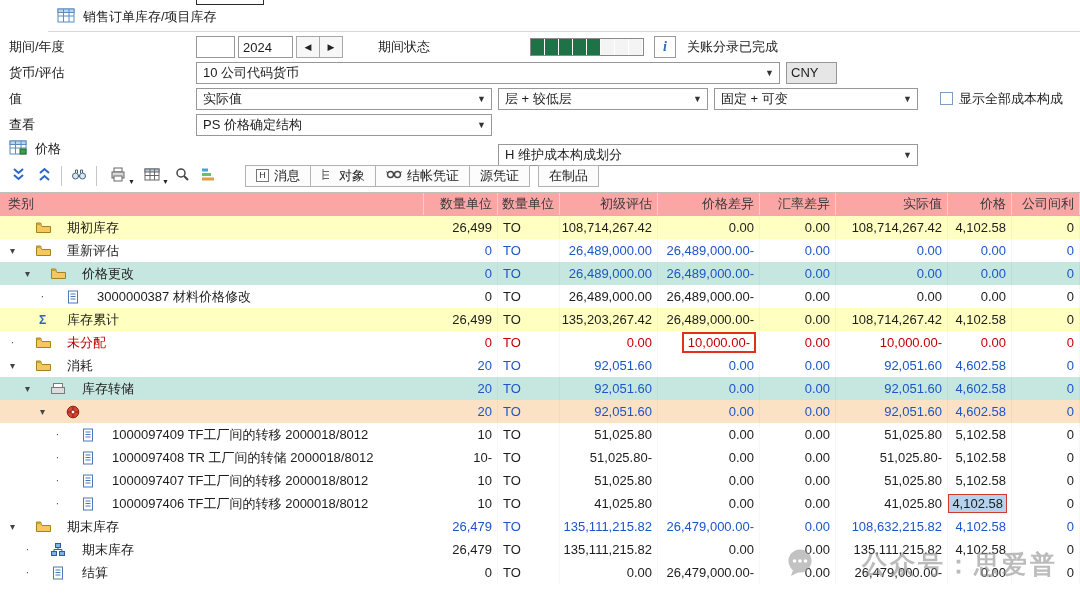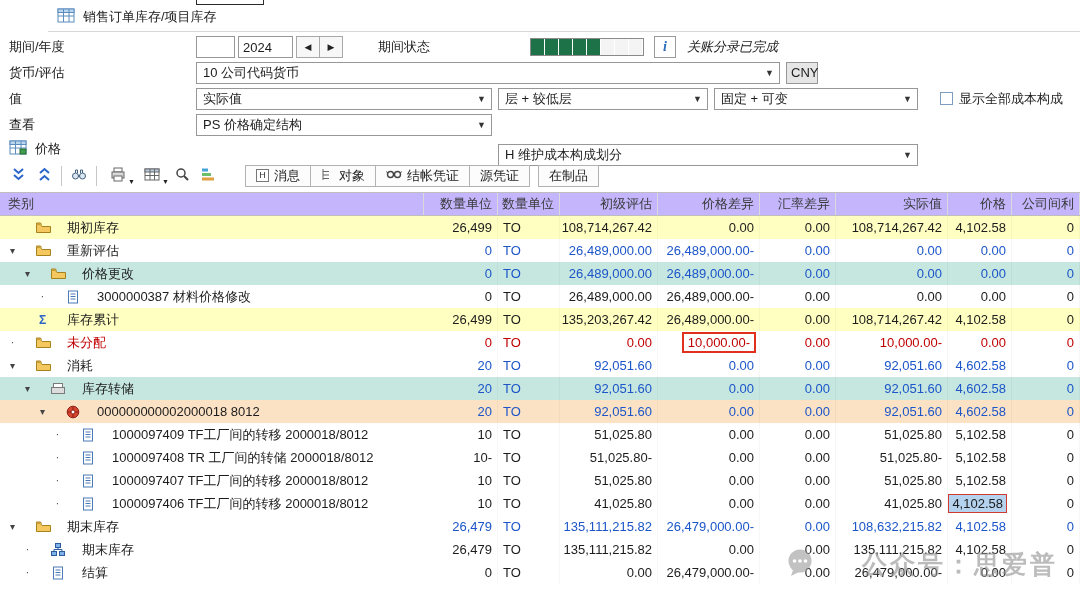--- a/index.html
+++ b/index.html
@@ -38,21 +38,21 @@
   .tico .dd{position:absolute; right:0px; bottom:2px; font-size:7px; color:#222;}
   .tico-wide{width:34px;}
   .tsep{width:1px; height:20px; background:#c6c6c6; margin:0 4px;}
   .tbtn{height:22px; border:1px solid #b2b2b2; background:#fcfcfc; display:flex; align-items:center;
     gap:5px; padding:0 10px; margin-left:-1px; white-space:nowrap;}
   .tbtn.first{margin-left:24px;}
   .tbtn.gap{margin-left:8px;}
   .hicon{width:13px; height:13px; border:1px solid #777; font-size:9px; line-height:11px;
     text-align:center; color:#333; background:#fff;}
   .thead{position:absolute; top:192px; left:0; width:1080px; height:24px; display:grid;
-    grid-template-columns:var(--cols); background:#c4b5fd;
+    grid-template-columns:var(--cols); background:#fca5a5;
     border-top:1px solid #bebebe; border-bottom:1px solid #bebebe;}
   .hcell{font-size:13px; color:#3a3a3a; text-align:right; padding-right:5px; line-height:22px;
     border-right:1px solid #d9d9d9; overflow:hidden; white-space:nowrap;}
   .hcell.cat{text-align:left; padding-left:8px;}
   .tbody{position:absolute; top:216px; left:0; width:1080px;}
   .trow{display:grid; grid-template-columns:var(--cols); height:23px; align-items:center;}
   .cell{text-align:right; padding-right:5px; white-space:nowrap; overflow:visible; line-height:23px; height:23px;
     border-right:1px solid rgba(0,0,0,0.03);}
   .cell.cat{text-align:left; display:flex; align-items:center; gap:16px; border-right:none; overflow:hidden;}
   .cell.unit{text-align:left; padding-left:5px;}
@@ -97,28 +97,28 @@
       <div class="seg on"></div>
       <div class="seg on"></div>
       <div class="seg on"></div>
       <div class="seg on"></div>
       <div class="seg on"></div>
       <div class="seg"></div>
       <div class="seg"></div>
       <div class="seg"></div>
     </div>
   <div class="ibtn" style="left:654px; top:36px;"><span>i</span></div>
-  <span class="lbl" style="left:687px; top:36px;font-style:italic;">关账分录已完成</span>
+  <span class="lbl" style="left:687px; top:36px;">关账分录已完成</span>
 
   <span class="lbl" style="left:9px; top:62px;">货币/评估</span>
   <div class="sel" style="left:196px; top:62px; width:584px;">
     <span>10 公司代码货币</span>
     <span class="arr">▼</span>
   </div>
-  <div class="inp ro" style="left:786px; top:62px; width:32px; line-height:20px;">CNY</div>
+  <div class="inp ro" style="left:786px; top:62px; width:51px; line-height:20px;">CNY</div>
 
   <span class="lbl" style="left:9px; top:88px;">值</span>
   <div class="sel" style="left:196px; top:88px; width:296px;">
     <span>实际值</span>
     <span class="arr">▼</span>
   </div>
   <div class="sel" style="left:498px; top:88px; width:210px;">
     <span>层 + 较低层</span>
     <span class="arr">▼</span>
   </div>
@@ -399,21 +399,20 @@
       <div class="trow hl-peach vc-blue">
         <div class="cell cat" style="padding-left: 36px;">
           <span class="expander">▾</span>
           <span class="row-icon">
             <svg width="14" height="14" viewBox="0 0 14 14">
               <circle cx="7" cy="7" r="5.8" fill="#d6452f" stroke="#8e2116"></circle>
               <path d="M7 1.5v11M1.5 7h11" stroke="#8e2116"></path>
               <circle cx="7" cy="7" r="2" fill="#fff" stroke="#8e2116"></circle>
             </svg>
           </span>
-          <span class="row-label">000000000002000018 8012</span>
         </div>
         <div class="cell qty">20</div>
         <div class="cell unit">TO</div>
         <div class="cell num">92,051.60</div>
         <div class="cell num">0.00</div>
         <div class="cell num">0.00</div>
         <div class="cell num">92,051.60</div>
         <div class="cell num">4,602.58</div>
         <div class="cell num">0</div>
       </div>

